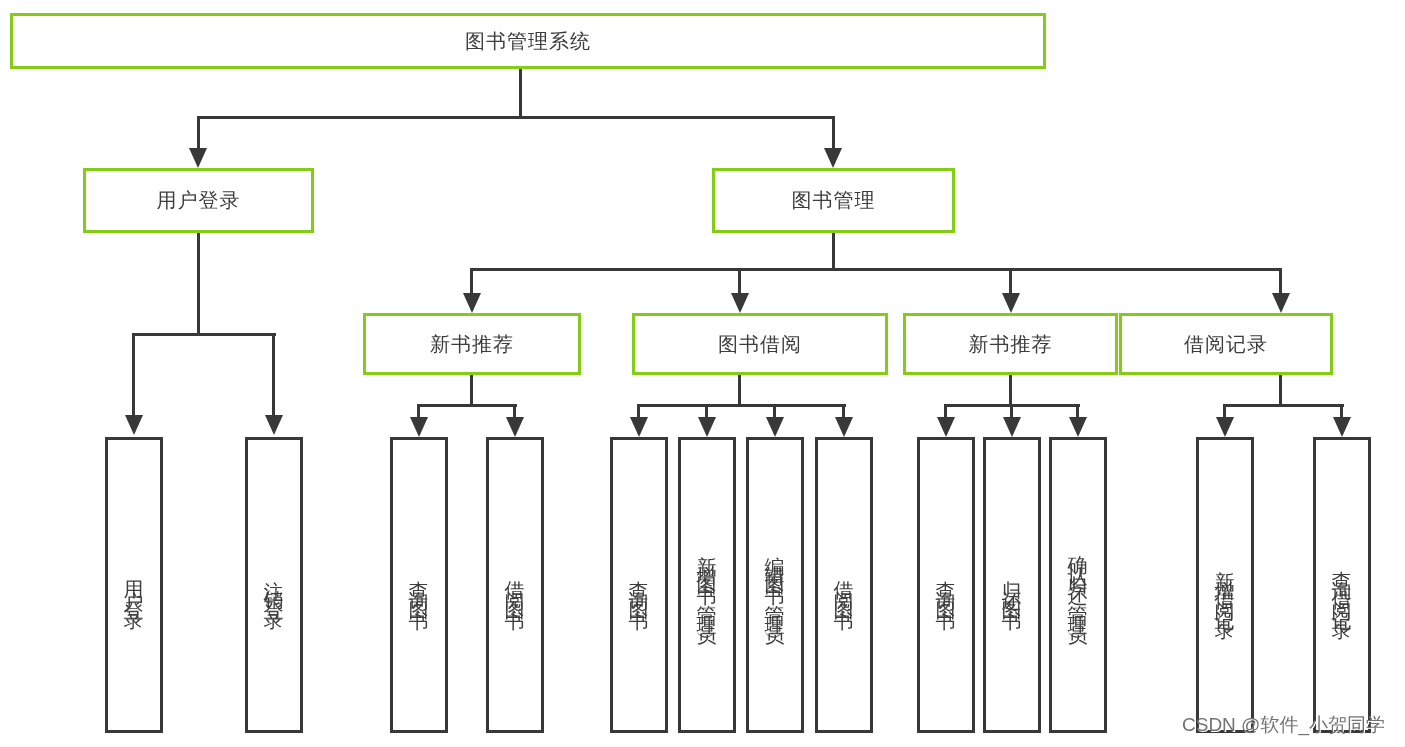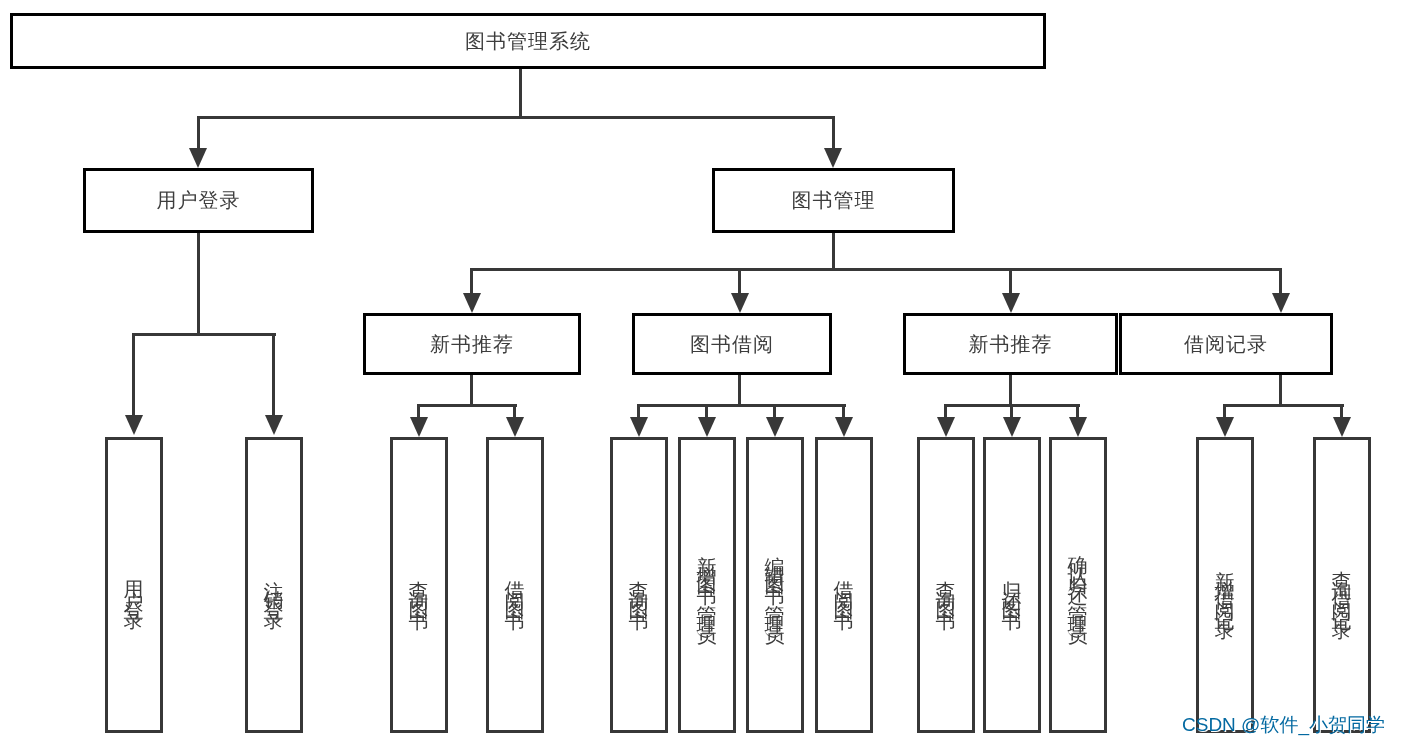--- a/index.html
+++ b/index.html
@@ -3,21 +3,21 @@
 <meta charset="utf-8">
 <style>
   html,body { margin:0; padding:0; background:#ffffff; }
   .canvas {
     position:relative; width:1405px; height:747px; background:#ffffff;
     font-family:"Liberation Sans", sans-serif; overflow:hidden;
     color:#3d3d3d;
   }
   .box {
     position:absolute; box-sizing:border-box;
-    border:3px solid #000000; background:#ffffff;
+    border:3px solid #84cc16; background:#ffffff;
     display:flex; align-items:center; justify-content:center;
     font-size:20px; color:#3d3d3d; letter-spacing:1px;
   }
   .leaf {
     position:absolute; box-sizing:border-box;
     border:3px solid #383838; background:#ffffff;
     display:flex; align-items:center; justify-content:center;
     top:437px; width:58px; height:296px;
   }
   .leaf .vtext {
@@ -27,21 +27,21 @@
   }
   .vline { position:absolute; width:3px; background:#383838; }
   .hline { position:absolute; height:3px; background:#383838; }
   .arrow {
     position:absolute; width:0; height:0;
     border-left:9px solid transparent; border-right:9px solid transparent;
     border-top:20px solid #383838;
   }
   .watermark {
     position:absolute; left:1182px; top:712px;
-    font-size:19px; color:#0369a1; white-space:nowrap;
+    font-size:19px; color:#737373; white-space:nowrap;
     text-shadow:1px 1px 0 #ffffff;
   }
 </style>
 </head>
 <body>
 
 <div class="canvas">
 
   <div class="box" style="left:10px; top:13px; width:1036px; height:56px;">
     <span>图书管理系统</span>
@@ -75,21 +75,21 @@
   <div class="vline" style="left:738px; top:268px; height:26px;"></div>
   <div class="arrow" style="left:731px; top:293px;"></div>
   <div class="vline" style="left:1009px; top:268px; height:26px;"></div>
   <div class="arrow" style="left:1002px; top:293px;"></div>
   <div class="vline" style="left:1279px; top:268px; height:26px;"></div>
   <div class="arrow" style="left:1272px; top:293px;"></div>
 
   <div class="box" style="left:363px; top:313px; width:218px; height:62px;align-items:center;">
     <span>新书推荐</span>
   </div>
-  <div class="box" style="left:632px; top:313px; width:200px; height:62px;">
+  <div class="box" style="left:632px; top:313px; width:256px; height:62px;">
     <span>图书借阅</span>
   </div>
   <div class="box" style="left:903px; top:313px; width:215px; height:62px;">
     <span>新书推荐</span>
   </div>
   <div class="box" style="left:1119px; top:313px; width:214px; height:62px;">
     <span>借阅记录</span>
   </div>
 
   <div class="vline" style="left:470px; top:375px; height:31px;"></div>

